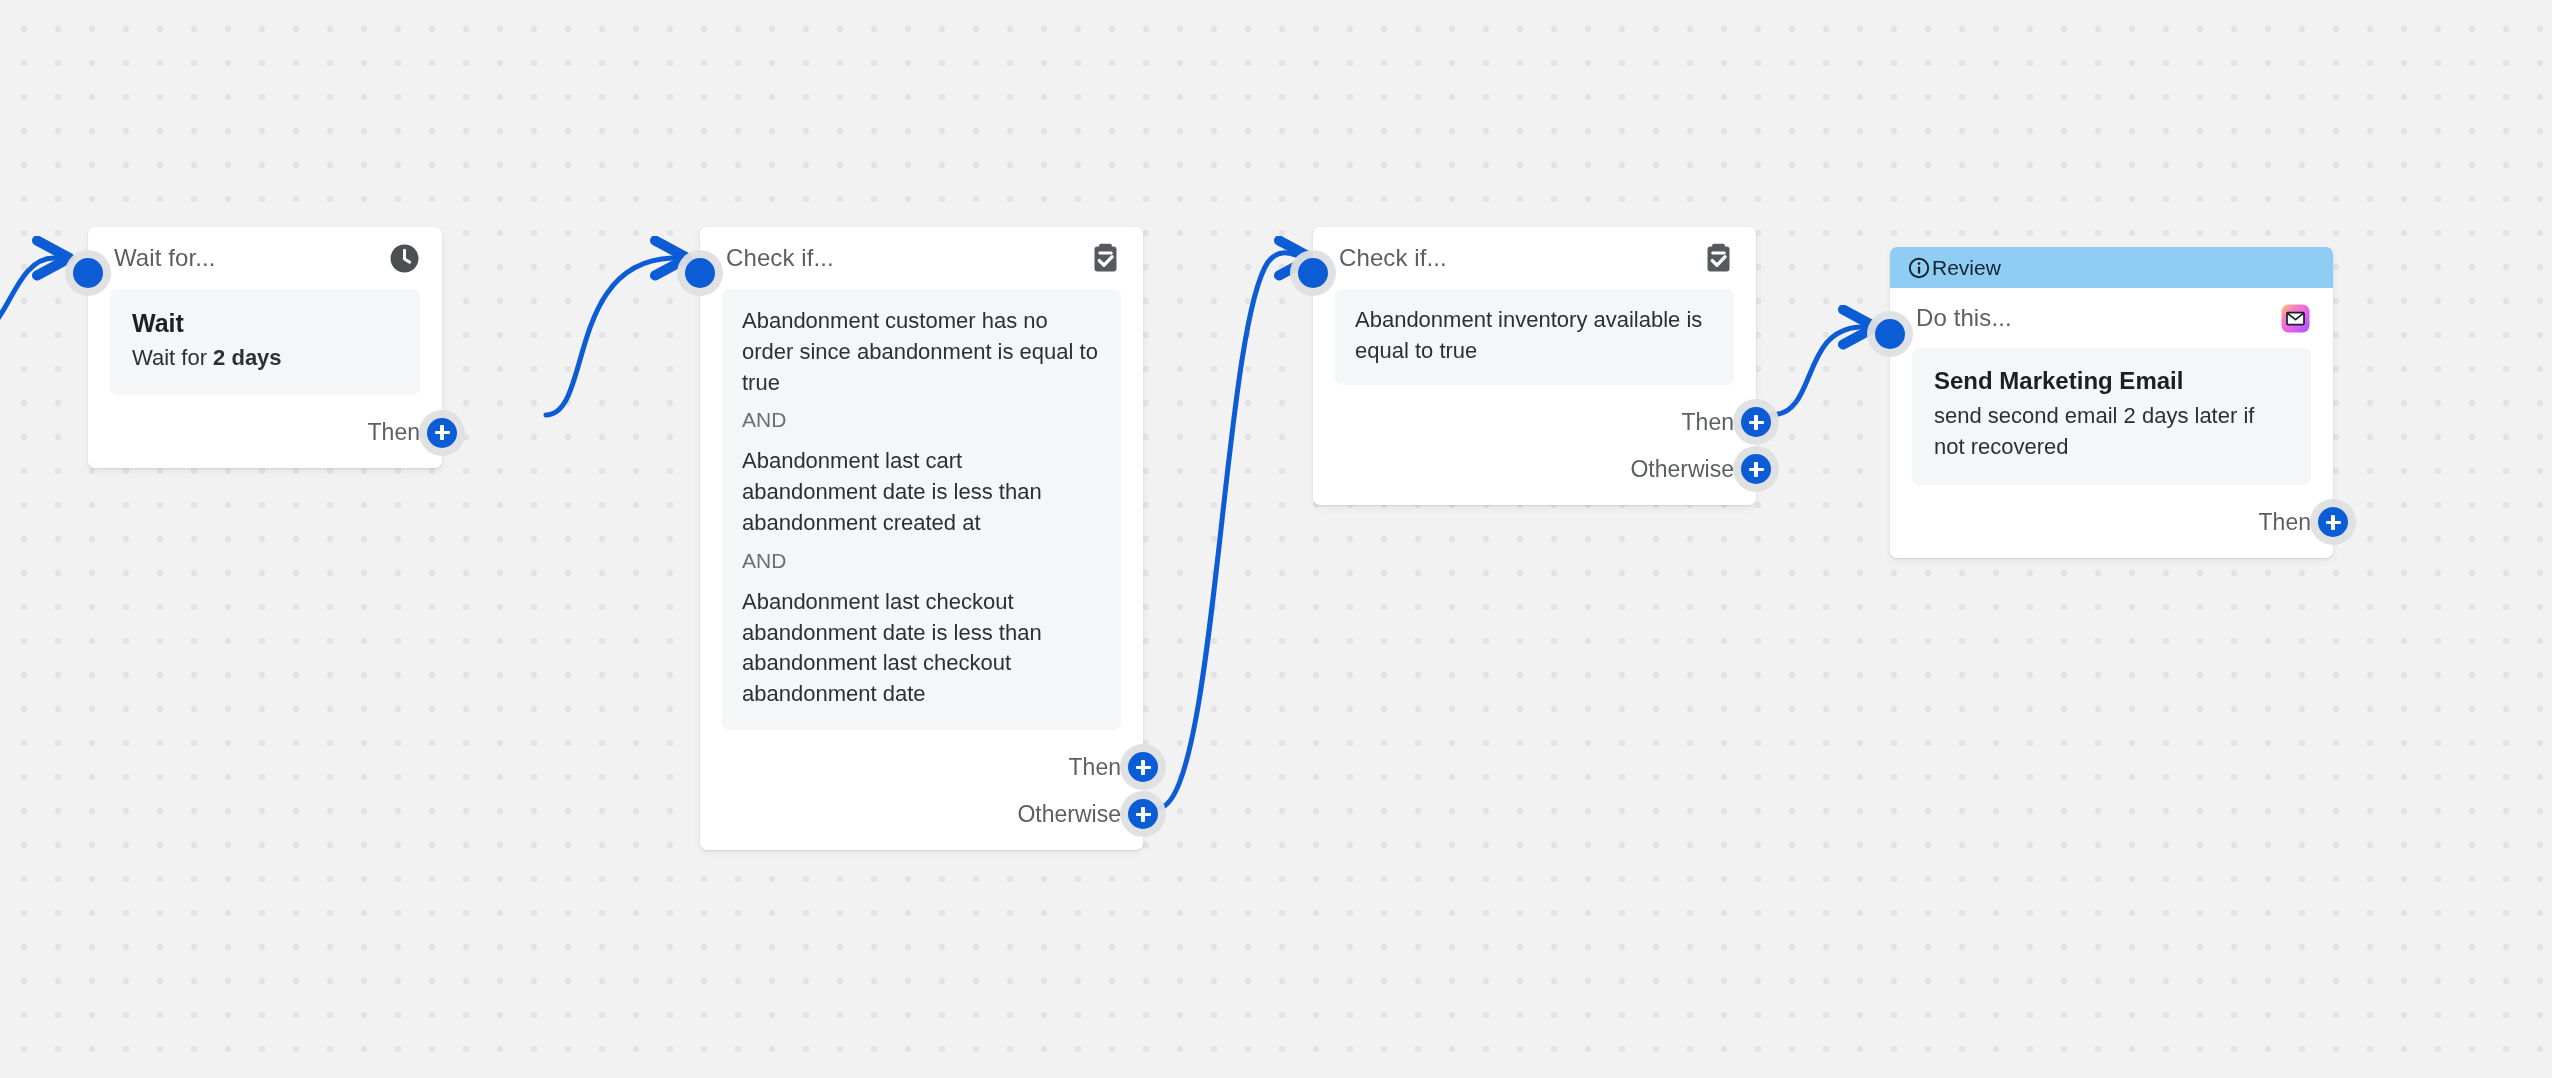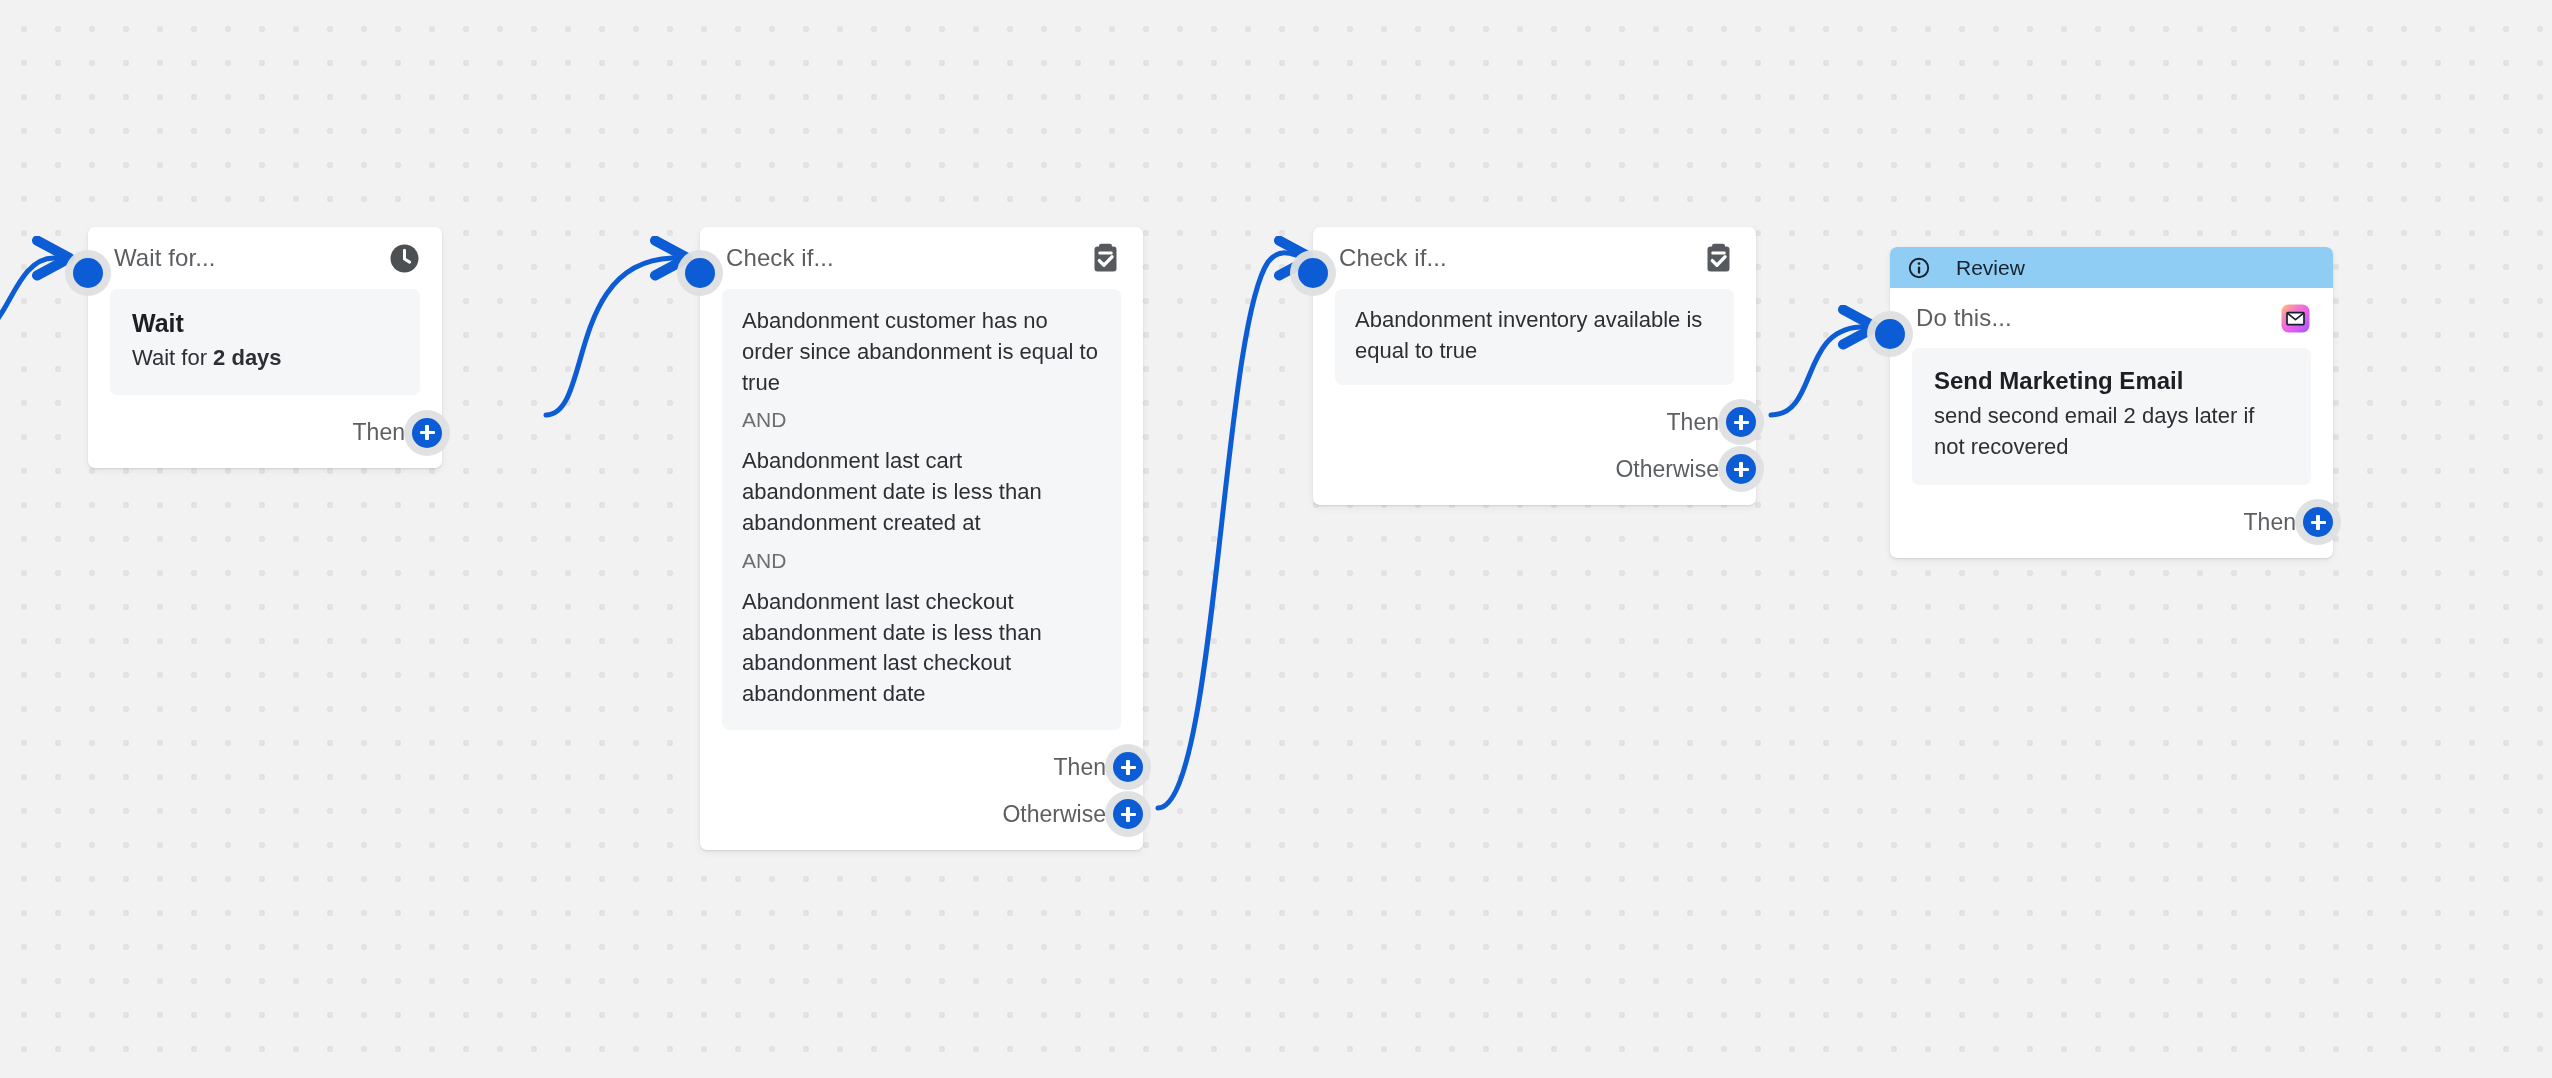--- a/index.html
+++ b/index.html
@@ -22,21 +22,21 @@
   .node {
     position: absolute;
     background: #ffffff;
     border-radius: 7px;
     box-shadow: 0 1px 2px rgba(0,0,0,.10), 0 3px 9px rgba(0,0,0,.055);
     z-index: 3;
   }
   .node.has-banner { border-radius: 7px; overflow: visible; }
 
   .banner {
-    display: flex; align-items: center; gap: 26px;
+    display: flex; align-items: center; gap: 2px;
     height: 41px; padding: 0 18px;
     background: #90cdf4;
     border-radius: 7px 7px 0 0;
     color: #17222c;
     font-size: 21px;
   }
   .banner .info-ic { display: block; width: 22px; height: 22px; flex: 0 0 22px; }
 
   .node-head {
     display: flex; align-items: center; justify-content: space-between;
@@ -58,21 +58,21 @@
   .andk { font-size: 21px; color: #6b6e72; margin: 10px 0 14px; }
 
   .act-title { font-size: 24px; font-weight: bold; color: #1c1f23; line-height: 1.25; }
   .act-sub   { font-size: 22px; color: #2e2e35; line-height: 1.40; margin-top: 5px; }
 
   .wait-title { font-size: 25px; font-weight: bold; color: #1c1f23; }
   .wait-sub   { font-size: 22px; color: #2e2e35; margin-top: 7px; }
   .wait-sub b { font-weight: bold; }
 
   
-  .ports { padding: 14px 15px 12px; }
+  .ports { padding: 14px 0 12px; }
   .port-row {
     position: relative; height: 47px;
     display: flex; align-items: center; justify-content: flex-end;
     padding-right: 22px;
   }
   .port-label { font-size: 23px; color: #5c5f62; }
 
   
   .plus {
     position: absolute; right: -15px; top: 50%; transform: translateY(-50%);

